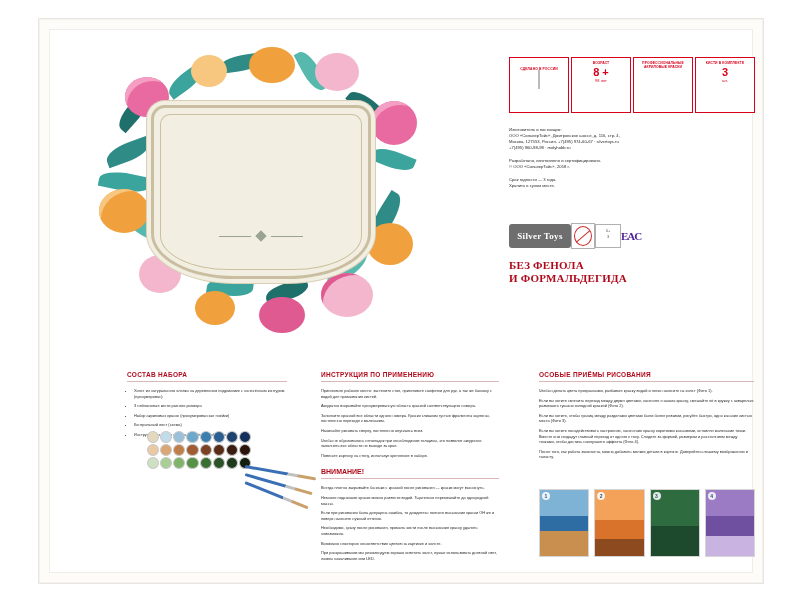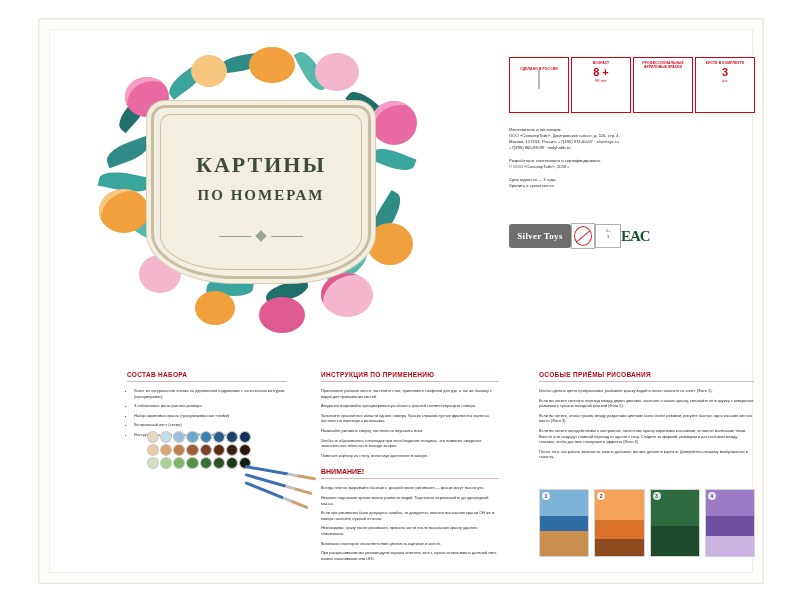--- a/index.html
+++ b/index.html
@@ -253,23 +253,23 @@
     background: #fff;
     color: #555;
     font-size: 4px;
     text-align: center;
     line-height: 6px;
     padding-top: 3px;
     box-sizing: border-box;
   }
   .eac {
     font-family: "Liberation Serif", serif;
-    font-size: 15px;
-    font-weight: bold;
-    color: #14532d;
+    font-size: 11px;
+    font-weight: bold;
+    color: #4c1d95;
     letter-spacing: -1px;
   }
   .no-phenol {
     position: absolute;
     left: 470px;
     top: 240px;
     width: 250px;
     color: #b00b1d;
     font-family: "Liberation Serif", serif;
     font-weight: bold;
@@ -417,24 +417,20 @@
         <span class="flower" style="left:160px;top:250px;width:46px;height:36px;background:#e05a92;"></span>
         <span class="flower" style="left:222px;top:226px;width:52px;height:44px;background:#f4b6cd;box-shadow:8px 8px 0 -6px #e05a92 inset;"></span>
         <span class="flower" style="left:268px;top:176px;width:46px;height:42px;background:#f0a03c;"></span>
         <span class="flower" style="left:272px;top:54px;width:46px;height:44px;background:#e86aa0;box-shadow:6px 8px 0 -4px #f59ec4 inset;"></span>
         <span class="flower" style="left:216px;top:6px;width:44px;height:38px;background:#f4b6cd;"></span>
         <span class="flower" style="left:150px;top:0px;width:46px;height:36px;background:#f0a03c;"></span>
         <span class="flower" style="left:92px;top:8px;width:36px;height:32px;background:#f7c780;"></span>
       </div>
 
       <div class="label-plate">
-        <div class="plate-title">
-          <span>КАРТИНЫ</span>
-          <span class="sub">ПО НОМЕРАМ</span>
-        </div>
         <div class="plate-orn">
             <span></span>
           </div>
       </div>
     </div>
 
     <div class="badge-bar">
       <div class="badge b1">
         <span class="cap">СДЕЛАНО
 В РОССИИ</span>
@@ -477,20 +473,24 @@
 
     <div class="logos-row">
       <div class="silver-logo">Silver Toys</div>
       <div class="icon-box">
           <span class="no"></span>
         </div>
       <div class="age-box">0+<br>3</div>
       <div class="eac">EAC</div>
     </div>
 
+    <div class="no-phenol">
+      <span>БЕЗ ФЕНОЛА</span><br>
+      <span>И ФОРМАЛЬДЕГИДА</span>
+    </div>
 
     <div class="col col-1">
       <h3>СОСТАВ НАБОРА</h3>
       <div class="body">
         <ul>
           <li>Холст из натурального хлопка на деревянном подрамнике с нанесённым контуром (пронумерован)</li>
           <li>3 нейлоновые кисти разного размера</li>
           <li>Набор акриловых красок (пронумерованные ячейки)</li>
           <li>Контрольный лист (схема)</li>
           <li>Инструкция на видео удобна на сайте Mollyhobb.ru</li>

